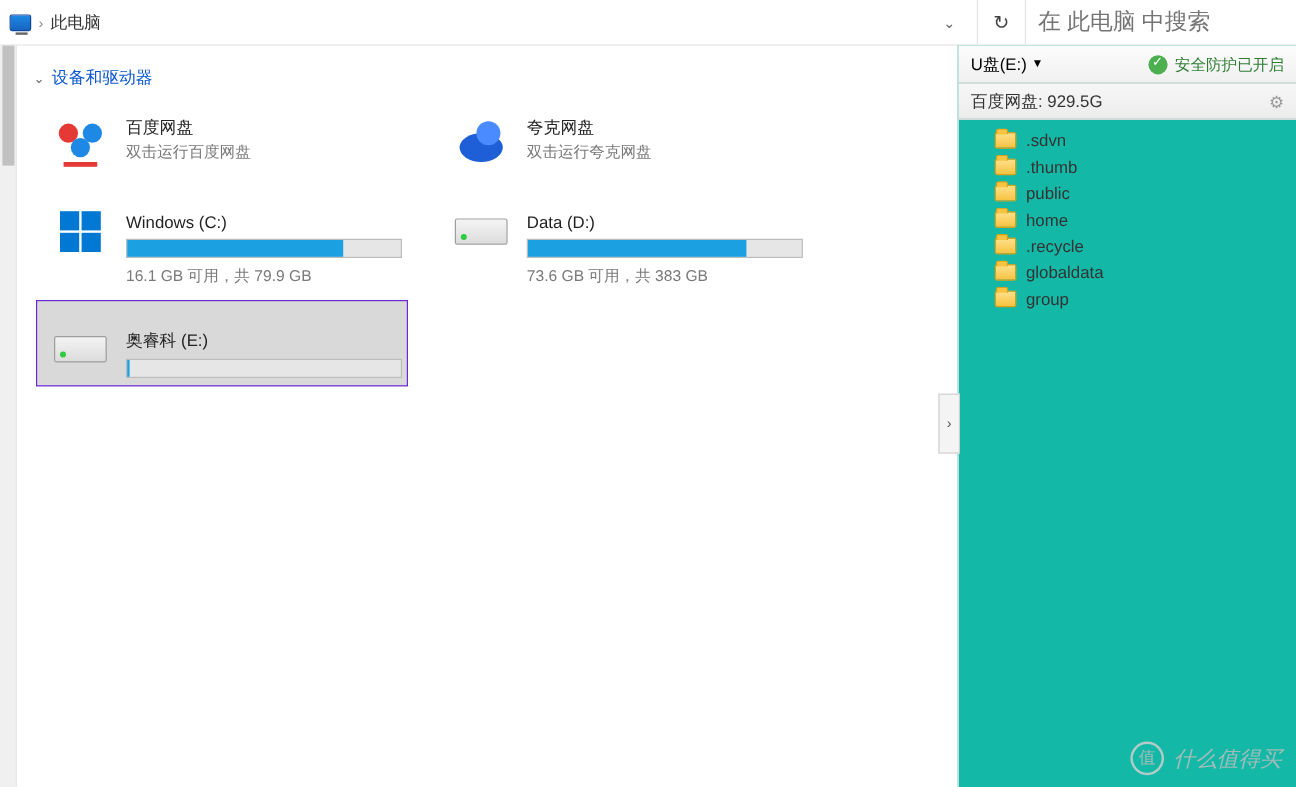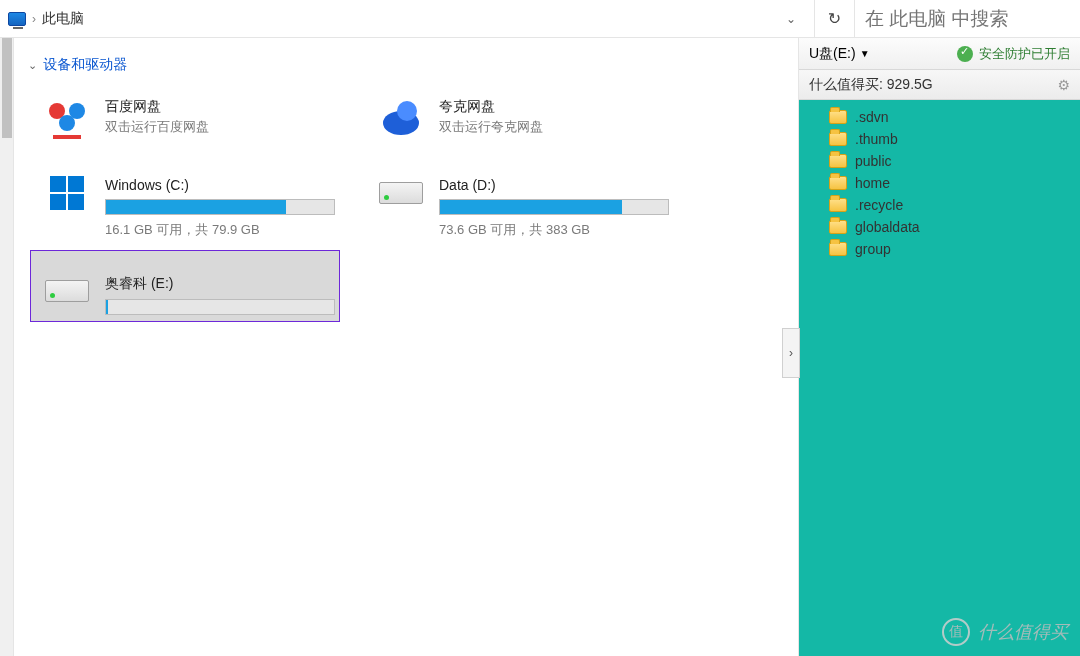--- a/index.html
+++ b/index.html
@@ -192,21 +192,21 @@
       <div class="sb-drive-select">
         <span>U盘(E:)</span>
         <span class="caret">▼</span>
       </div>
       <div class="sb-shield">
         <span class="shield-icon"></span>
         <span>安全防护已开启</span>
       </div>
     </div>
     <div class="sb-info">
-      <span>什么值得买: 929.5G</span>
+      <span>百度网盘: 929.5G</span>
       <span class="sb-gear">⚙</span>
     </div>
     <div class="sb-tree">
       <div class="tree-item">
           <span class="folder-icon"></span>
           <span>.sdvn</span>
         </div>
       <div class="tree-item">
           <span class="folder-icon"></span>
           <span>.thumb</span>

